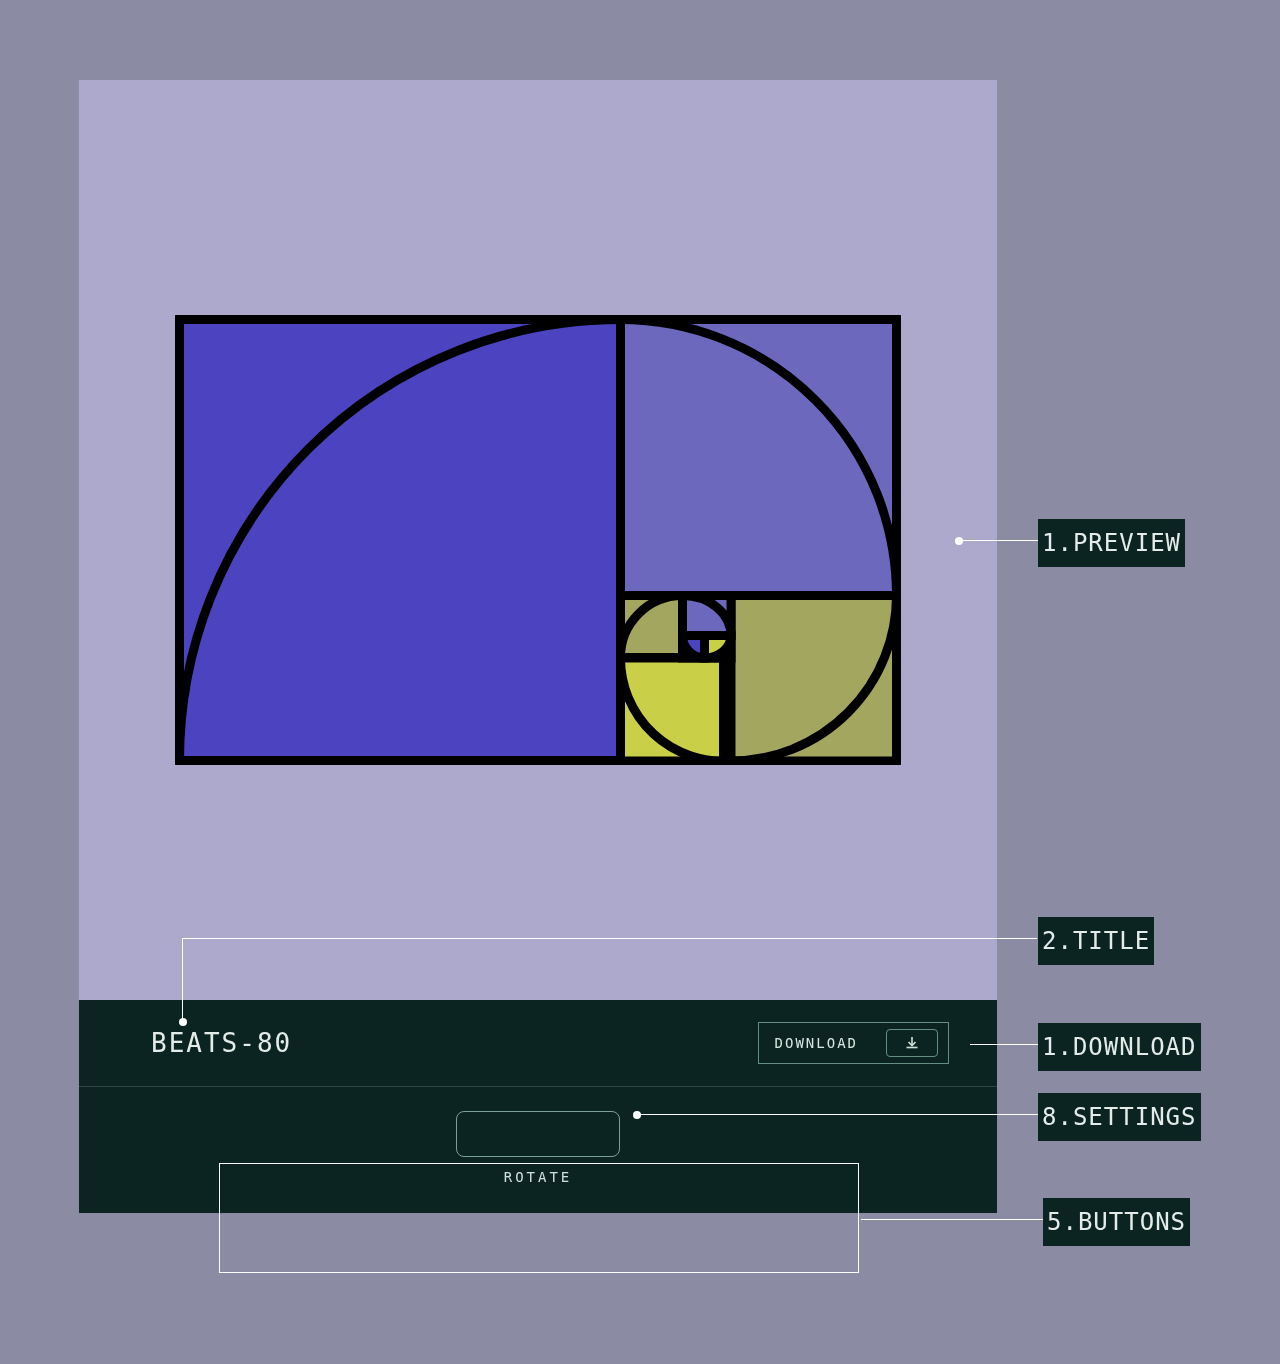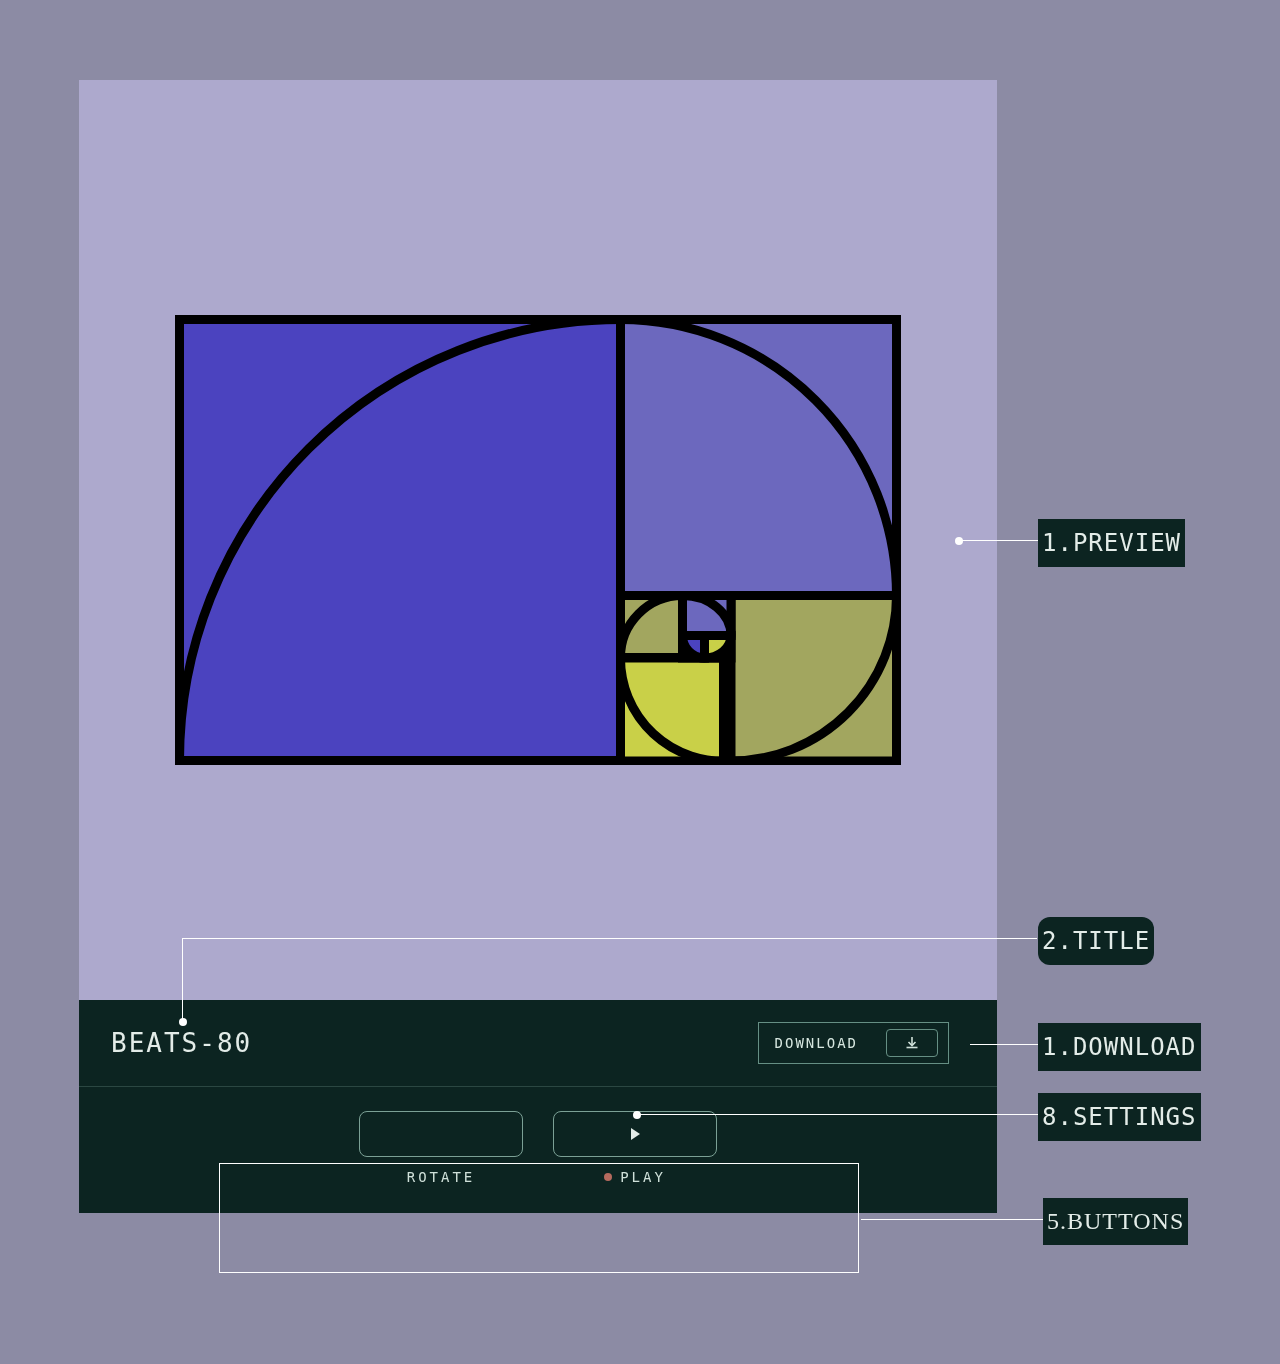--- a/index.html
+++ b/index.html
@@ -28,21 +28,21 @@
   .preview svg { display: block; }
   .controlbar {
     width: 918px;
     background: #0c2421;
     color: #d7e7e0;
   }
   .row-title {
     display: flex;
     align-items: center;
     justify-content: space-between;
-    padding: 22px 48px 22px 32px;
+    padding: 22px 48px 22px 72px;
     border-bottom: 1px solid #2b4742;
   }
   .title-text {
     font-size: 26px;
     letter-spacing: 2px;
     color: #e3ece8;
   }
   .download-btn {
     display: flex;
     align-items: center;
@@ -203,51 +203,40 @@
       </div>
     </div>
 
 
     <div class="row-buttons">
       <div class="btn-group">
         <div class="btn-col">
           <div class="btn-box"></div>
           <div class="btn-label">ROTATE</div>
         </div>
-        <div class="btn-col">
-          <div class="btn-box">
-            <svg width="16" height="16" viewBox="0 0 16 16">
-              <path d="M4 2 L13 8 L4 14 Z" fill="#e3ece8"></path>
-            </svg>
-          </div>
-          <div class="btn-label">
-            <span class="play-dot"></span>
-            <span>PLAY</span>
-          </div>
-        </div>
       </div>
     </div>
 
   </div>
 </div>
 
 <div class="leader" style="left:958px; top:540px; width:80px;">
     <span class="dot"></span>
   </div>
 <div class="anno" style="left:1038px; top:519px;">1.PREVIEW</div>
 
 <div class="leader-corner" style="left:182px; top:938px; width:855px; height:84px;">
     <span class="dot"></span>
   </div>
-<div class="anno" style="left:1038px; top:917px;border-radius:12px;">2.TITLE</div>
+<div class="anno" style="left:1038px; top:917px;">2.TITLE</div>
 
 <div class="leader" style="left:970px; top:1044px; width:68px;"></div>
 <div class="anno" style="left:1038px; top:1023px;">1.DOWNLOAD</div>
 
 <div class="leader" style="left:636px; top:1114px; width:402px;">
     <span class="dot"></span>
   </div>
 <div class="anno" style="left:1038px; top:1093px;">8.SETTINGS</div>
 
 <div class="leader" style="left:861px; top:1219px; width:182px;"></div>
-<div class="anno" style="left:1043px; top:1198px;font-family:Liberation Serif, serif;">5.BUTTONS</div>
+<div class="anno" style="left:1043px; top:1198px;">5.BUTTONS</div>
 
 <div style="position:absolute; left:219px; top:1163px; width:640px; height:110px; border:1px solid #fff;"></div>
 
 </body></html>

